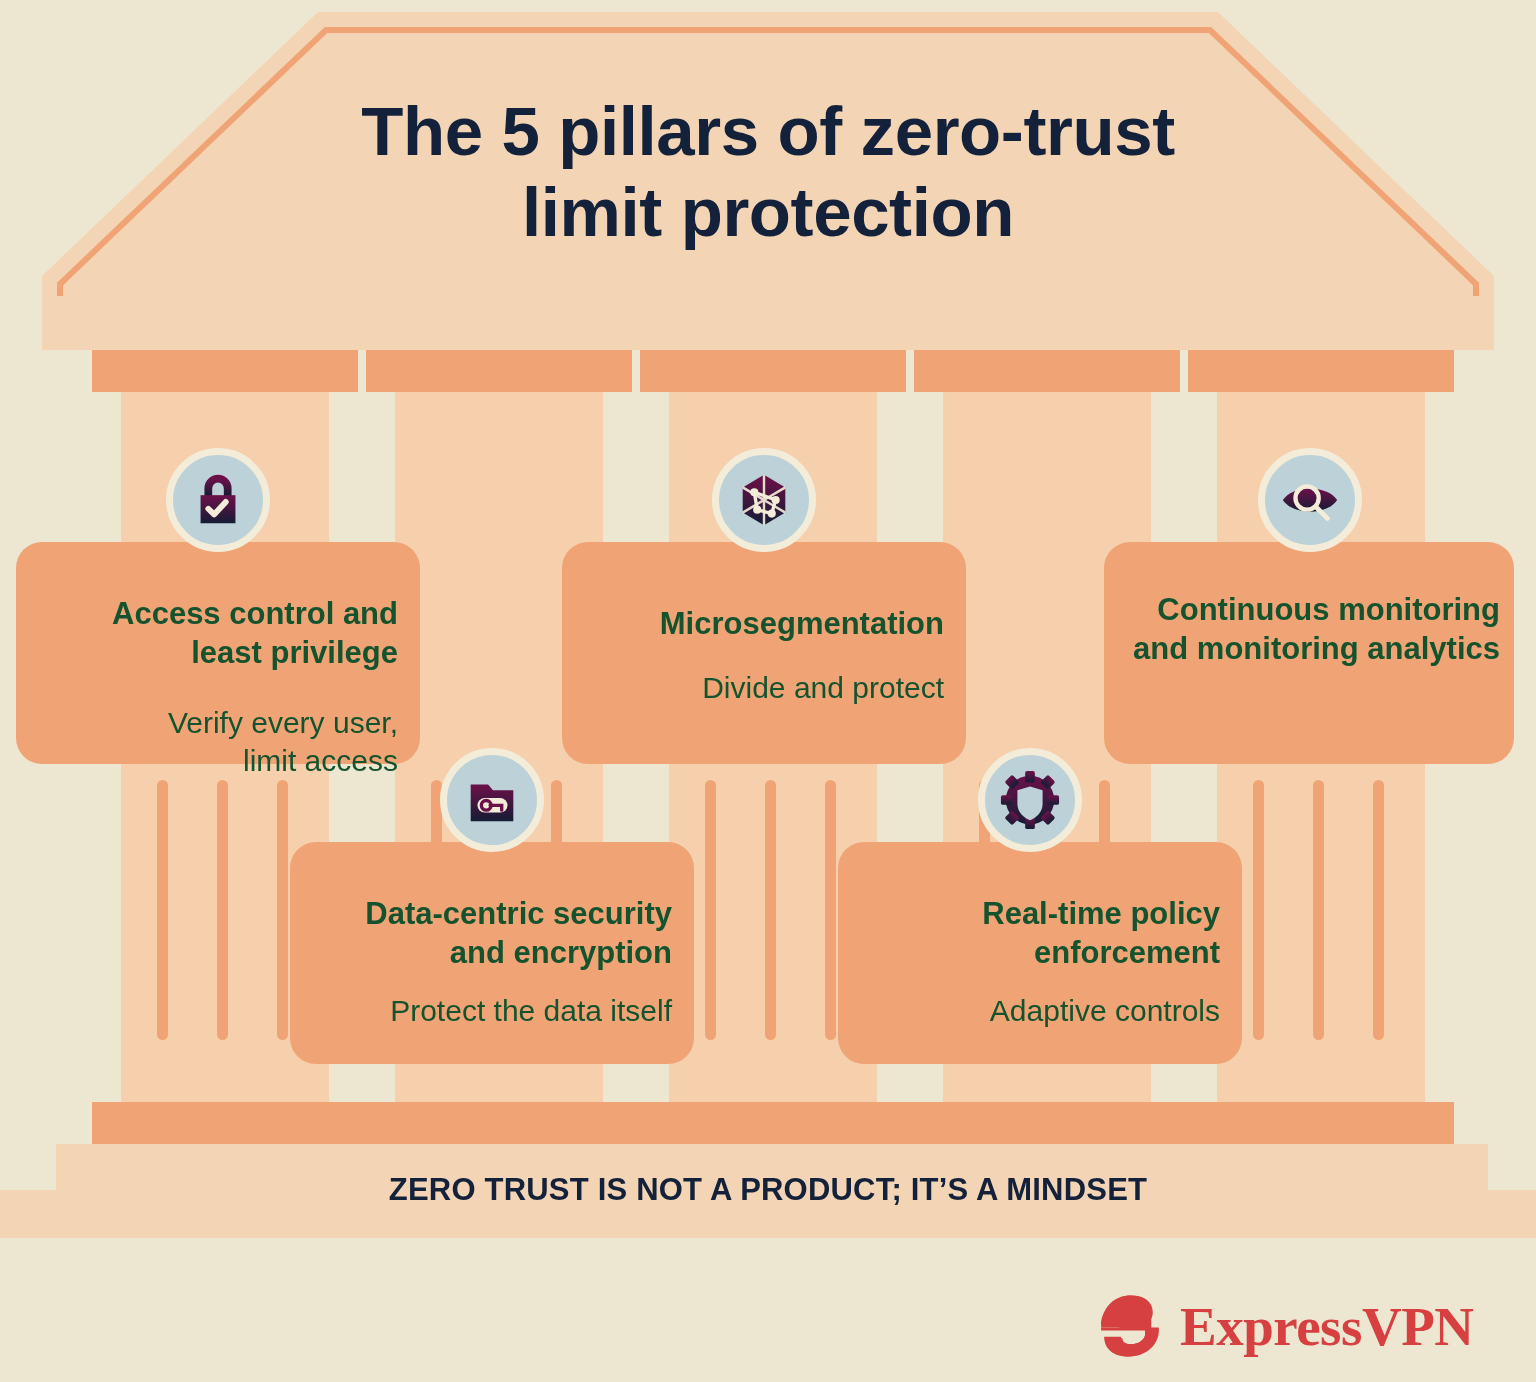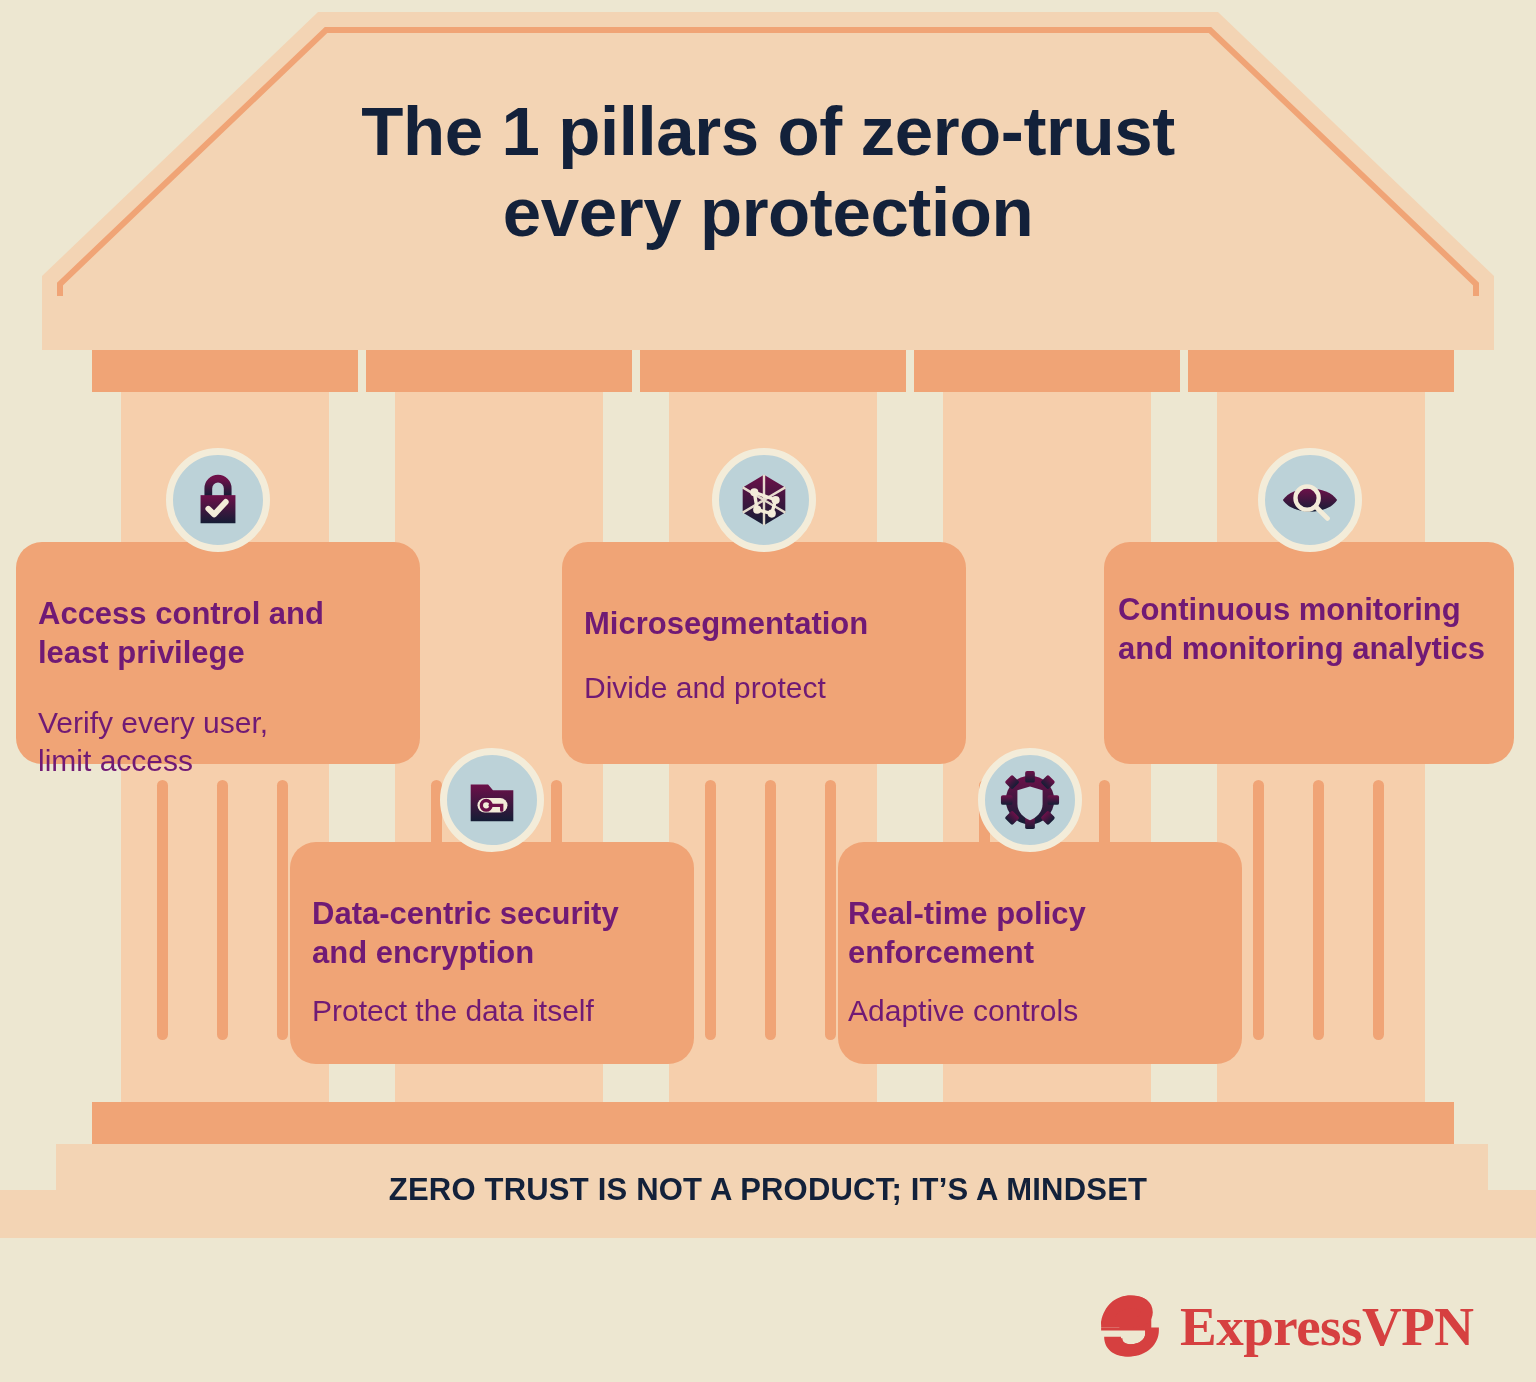--- a/index.html
+++ b/index.html
@@ -72,22 +72,22 @@
     line-height: 1.17;
     font-weight: bold;
     color: #13213a;
     letter-spacing: -0.4px;
   }
 
   
   .card {
     position: absolute;
     background: #f0a476;
-    color: #701a75;
-    text-align: left;
+    color: #14532d;
+    text-align: right;
     box-sizing: border-box;
   }
   .card .card-title {
     font-size: 31px;
     font-weight: bold;
     line-height: 1.26;
     white-space: pre-line;
   }
   .card .card-sub {
     font-size: 30px;
@@ -147,22 +147,22 @@
   <svg class="pediment" viewBox="0 0 1536 350" width="1536" height="350">
 
     <path d="M 42 330 L 42 276 L 318 12 L 1218 12 L 1494 276 L 1494 330 Z" fill="#f3d4b4"></path>
 
     <path d="M 60 312 L 60 284 L 326 30 L 1210 30 L 1476 284 L 1476 312 Z" fill="none" stroke="#f0a476" stroke-width="6"></path>
 
     <rect x="42" y="296" width="1452" height="54" fill="#f3d4b4"></rect>
   </svg>
 
   <div class="title">
-    <div>The 1 pillars of zero-trust</div>
-    <div>every protection</div>
+    <div>The 5 pillars of zero-trust</div>
+    <div>limit protection</div>
   </div>
 
   <div class="pillar" style="left:92px; top:350px; width:266px; height:760px;">
     <div class="capital"></div>
     <div class="shaft" style="left:29px; width:208px; height:718px;"></div>
     <div class="flute" style="left:65px; top:430px; height:260px;"></div>
     <div class="flute" style="left:125px; top:430px; height:260px;"></div>
     <div class="flute" style="left:185px; top:430px; height:260px;"></div>
   </div>
 

